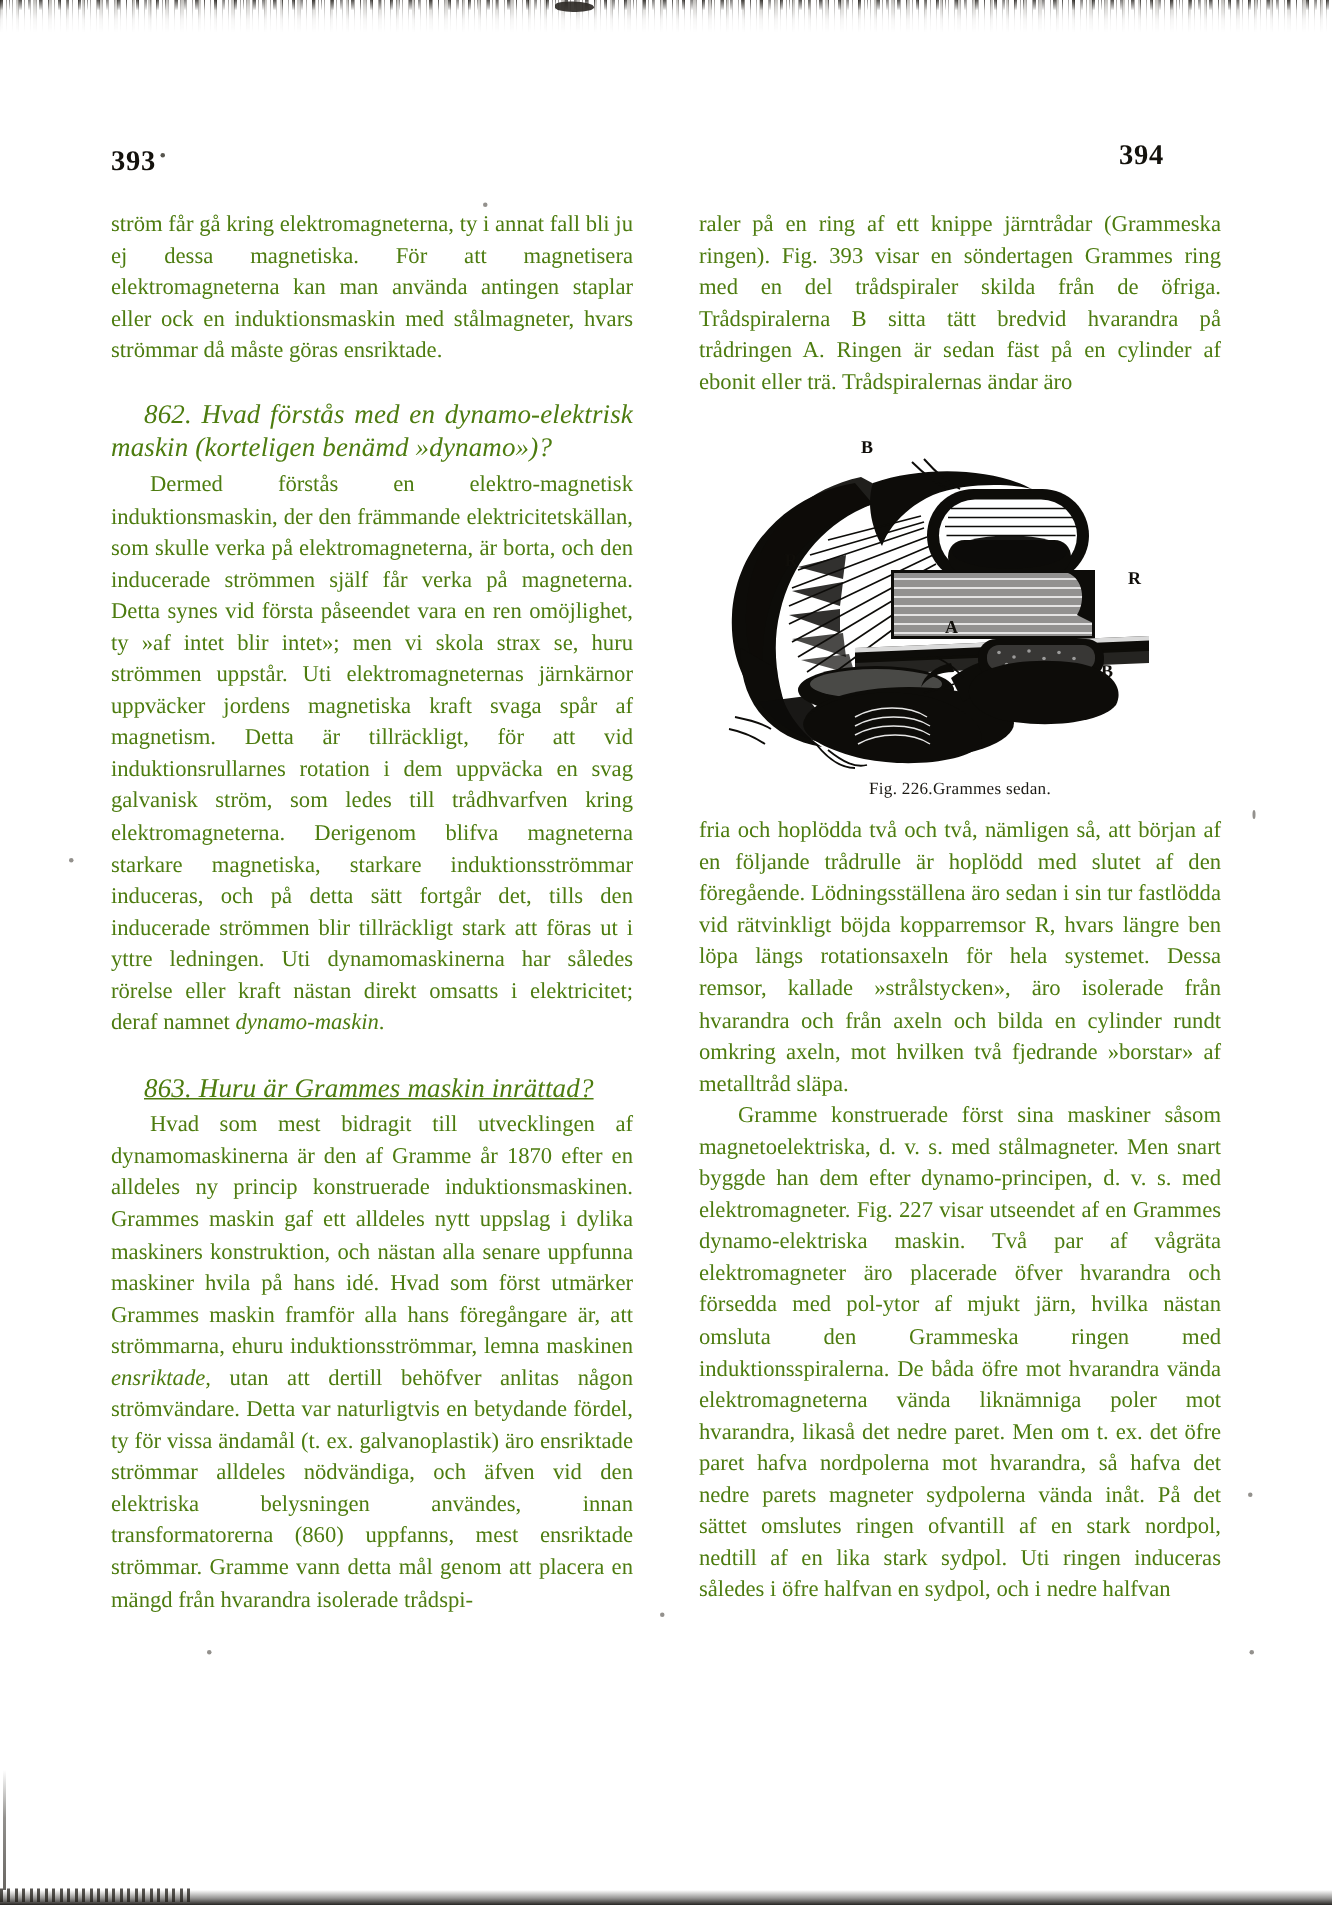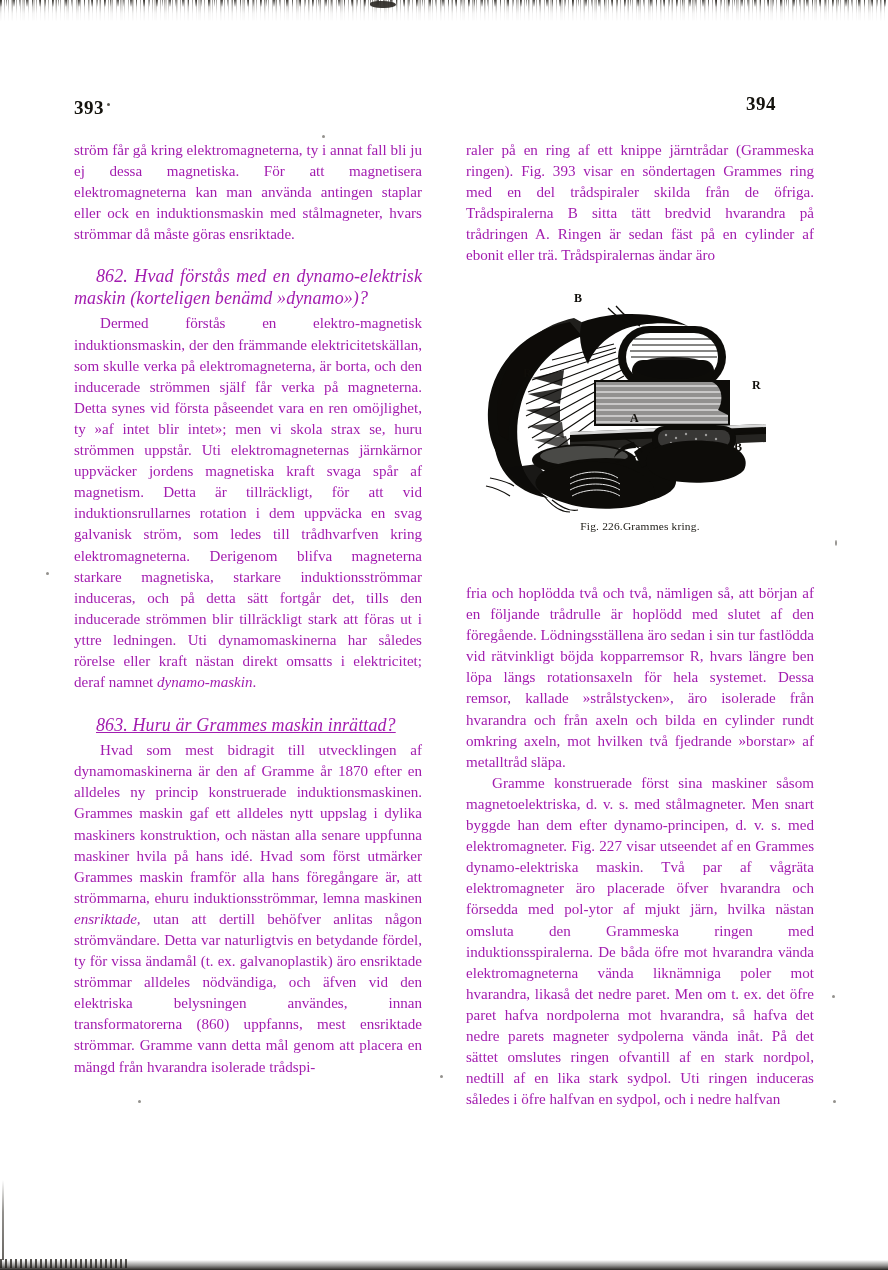--- a/index.html
+++ b/index.html
@@ -103,21 +103,21 @@
   .col {
     position: absolute;
     top: 140px;
     width: 348px;
     font-size: 15.1px;
     line-height: 21.1px;
     text-align: justify;
     text-justify: inter-word;
     -webkit-hyphens: none;
             hyphens: none;
-    color: #a21caf;
+    color: #4d7c0f;
   }
   .col-left  { left: 74px; }
   .col-right { left: 466px; }
 
   .col p {
     margin: 0;
     text-indent: 26px;
   }
   .col p.noindent { text-indent: 0; }
 
@@ -326,25 +326,25 @@
       </svg>
 
       <span class="fig-label" style="left:108px; top:9px;">B</span>
       <span class="fig-label" style="left:57px;  top:84px;">R</span>
       <span class="fig-label" style="left:286px; top:96px;">R</span>
       <span class="fig-label" style="left:164px; top:129px;">A</span>
       <span class="fig-label" style="left:268px; top:158px;">B</span>
     </div>
 
     <figcaption class="figcaption">
-      <span class="fig-num">Fig. 226.</span><span>Grammes kring.</span>
+      <span class="fig-num">Fig. 226.</span><span>Grammes sedan.</span>
     </figcaption>
   </figure>
 
-  <div class="col col-right" style="top:583px;">
+  <div class="col col-right" style="top:544px;">
     <p class="noindent">fria och hoplödda två och två, nämligen så, att början af en följande trådrulle är hoplödd med slutet af den föregående. Lödningsställena äro sedan i sin tur fastlödda vid rätvinkligt böjda kopparremsor R, hvars längre ben löpa längs rotationsaxeln för hela systemet. Dessa remsor, kallade »strålstycken», äro isolerade från hvarandra och från axeln och bilda en cylinder rundt omkring axeln, mot hvilken två fjedrande »borstar» af metalltråd släpa.</p>
     <p>Gramme konstruerade först sina maskiner såsom magnetoelektriska, d. v. s. med stålmagneter. Men snart byggde han dem efter dynamo-principen, d. v. s. med elektromagneter. Fig. 227 visar utseendet af en Grammes dynamo-elektriska maskin. Två par af vågräta elektromagneter äro placerade öfver hvarandra och försedda med pol-ytor af mjukt järn, hvilka nästan omsluta den Grammeska ringen med induktionsspiralerna. De båda öfre mot hvarandra vända elektromagneterna vända liknämniga poler mot hvarandra, likaså det nedre paret. Men om t. ex. det öfre paret hafva nordpolerna mot hvarandra, så hafva det nedre parets magneter sydpolerna vända inåt. På det sättet omslutes ringen ofvantill af en stark nordpol, nedtill af en lika stark sydpol. Uti ringen induceras således i öfre halfvan en sydpol, och i nedre halfvan</p>
   </div>
 
   <div class="scan-edge-left"></div>
   <div class="scan-edge-bottom"></div>
   <div class="scan-edge-bottom-left"></div>
 
 </div>
 

